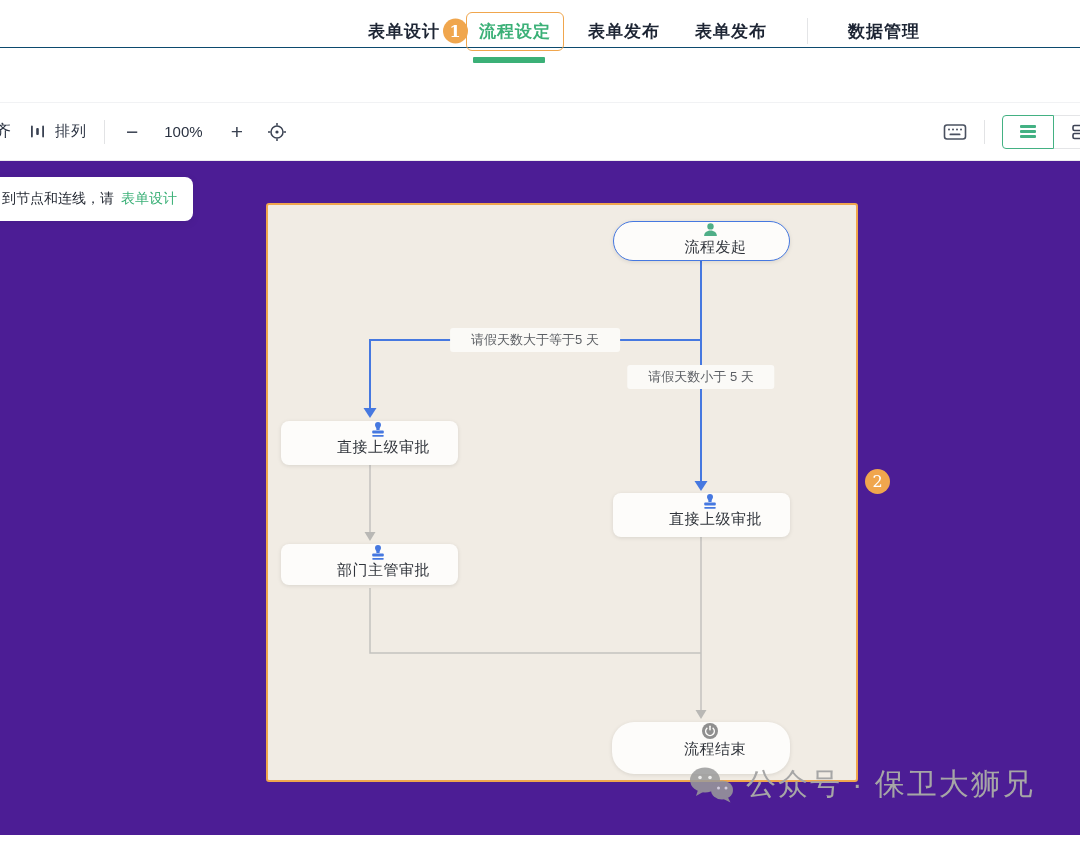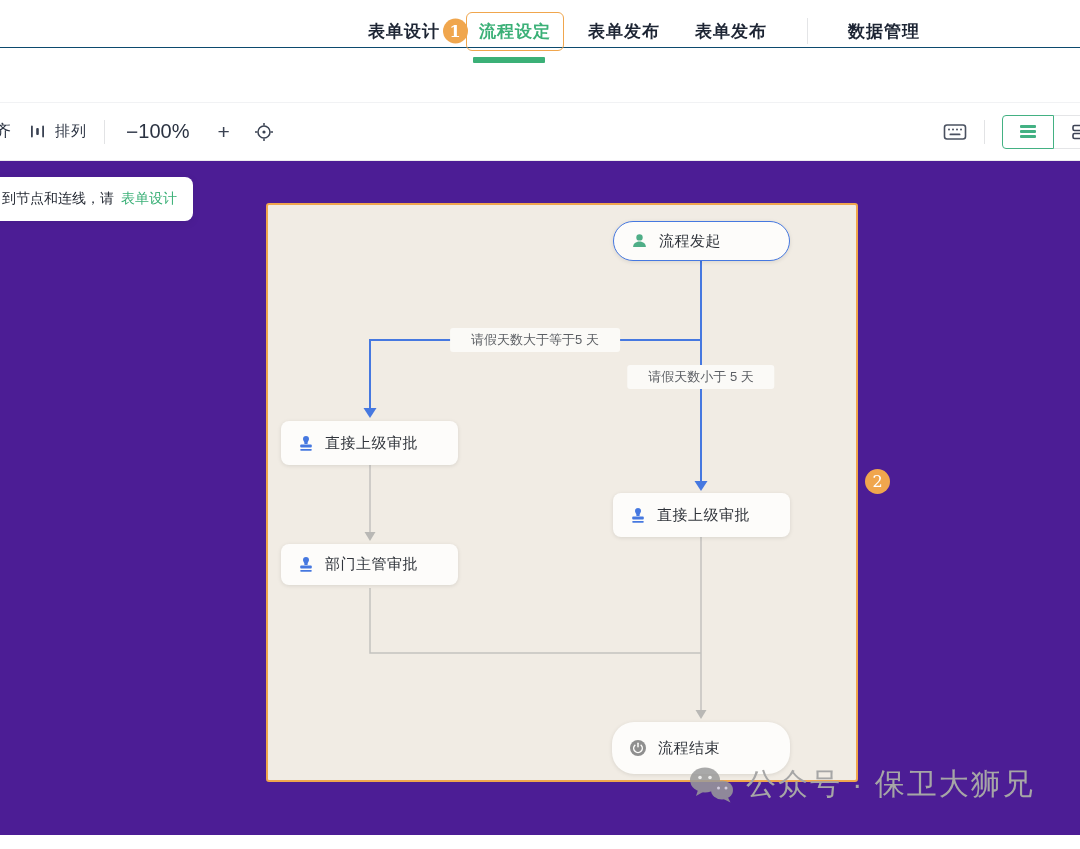--- a/index.html
+++ b/index.html
@@ -30,21 +30,21 @@
   .toolbar { position:relative; height:58px; background:#fff; border-bottom:1px solid #ececee;
     display:flex; align-items:center; }
   .tb-left { display:flex; align-items:center; }
   .clip-left { width:11px; overflow:hidden; display:flex; justify-content:flex-end; }
   .align-partial { font-size:16px; color:#2b3342; white-space:nowrap; }
   .tb-icon-btn { display:flex; align-items:center; justify-content:center; cursor:pointer; }
   .distribute { margin-left:18px; }
   .arrange { margin-left:9px; font-size:15px; color:#2b3342; letter-spacing:1px; cursor:pointer; }
   .tb-div { width:1px; height:24px; background:#e2e3e5; margin:0 17px; }
   .zoom-out { font-size:21px; color:#3a4252; cursor:pointer; margin-left:4px; }
-  .zoom-level { font-size:20px; color:#2b3342; }
+  .zoom-level { margin-left:26px; font-size:15px; color:#2b3342; }
   .zoom-in { margin-left:28px; font-size:21px; color:#3a4252; cursor:pointer; }
   .locate { margin-left:24px; }
   .tb-right { margin-left:auto; display:flex; align-items:center; }
   .kbd-btn { cursor:pointer; }
   .seg-group { display:flex; margin-right:-26px; margin-left:0; }
   .seg-btn { width:52px; height:34px; background:#fff; display:flex; align-items:center;
     justify-content:center; cursor:pointer; }
   .seg-list { border:1px solid #43b183; border-radius:4px 0 0 4px; }
   .seg-card { border:1px solid #e4e5e7; border-left:none; }
   .hamburger span { display:block; width:16px; height:2.4px; background:#43b183; border-radius:1px; margin:2.6px 0; }
@@ -55,21 +55,21 @@
   .toast { position:absolute; left:-14px; top:16px; background:#fff; border-radius:8px;
     box-shadow:0 2px 10px rgba(0,0,0,0.07); padding:13px 16px 13px 16px;
     font-size:14px; color:#262b35; white-space:nowrap; display:flex; align-items:center; z-index:4; }
   .toast-link { color:#3bb077; margin-left:7px; cursor:pointer; }
 
   .canvas { position:absolute; left:266px; top:42px; width:592px; height:579px;
     border:2px solid #f0a64d; border-radius:3px; background:#f1ece4; z-index:1; }
   .edges { position:absolute; left:0; top:0; }
 
   .node { position:absolute; background:#fdfcfa; display:flex; align-items:center;
-    padding-left:17px; box-shadow:0 1px 4px rgba(0,0,0,0.10); cursor:pointer; }
+    padding-left:17px; box-shadow:0 1px 4px rgba(0,0,0,0.10); cursor:pointer;flex-direction:column; }
   .node-label { font-size:15px; color:#30343b; margin-left:11px; letter-spacing:0.5px; white-space:nowrap; }
   .node-start { left:345px; top:16px; width:177px; height:40px; border:1.5px solid #4678e0; border-radius:21px; }
   .node-a-left1 { left:13px; top:216px; width:177px; height:44px; border-radius:8px; }
   .node-a-left2 { left:13px; top:339px; width:177px; height:41px; border-radius:8px; }
   .node-a-right { left:345px; top:288px; width:177px; height:44px; border-radius:8px; }
   .node-end { left:344px; top:517px; width:178px; height:52px; border-radius:22px; }
 
   .edge-label { position:absolute; transform:translate(-50%,-50%); background:#fbfaf7;
     padding:3px 21px; border-radius:3px; font-size:13px; color:#5c5f64; white-space:nowrap;
     cursor:pointer; z-index:2; }

